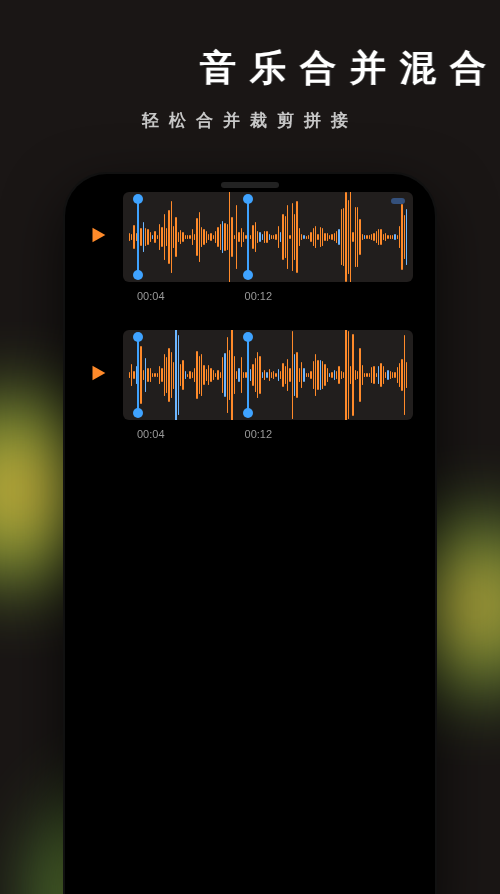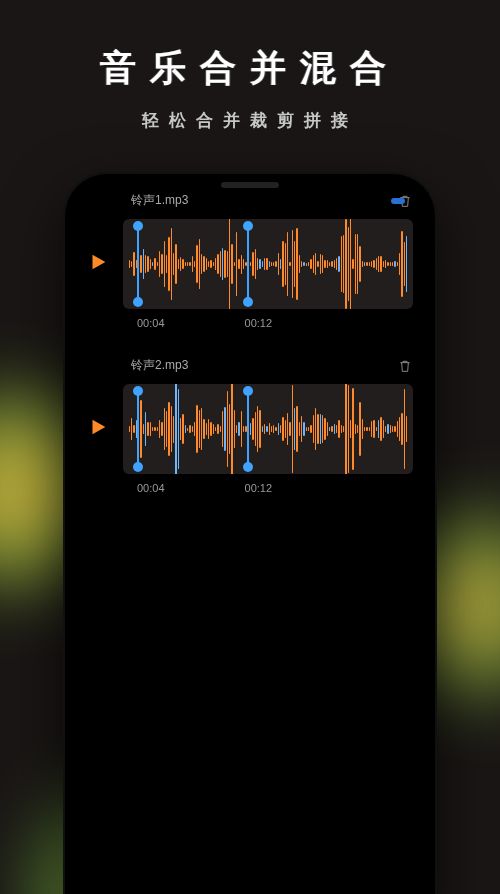--- a/index.html
+++ b/index.html
@@ -9,21 +9,21 @@
   font-family: -apple-system, "PingFang SC", sans-serif;
   position: relative;
   overflow: hidden;
 }
 .blob { position: absolute; border-radius: 50%; filter: blur(40px); opacity: .85; }
 .blob1 { width: 180px; height: 180px; left: -70px; top: 400px; background: radial-gradient(circle, #ff7a2f, #b0ff4f 60%, transparent 75%); }
 .blob2 { width: 170px; height: 170px; right: -60px; top: 520px; background: radial-gradient(circle, #ff6a2a, #91e84e 55%, transparent 75%); }
 .blob3 { width: 220px; height: 220px; left: 40px; bottom: -110px; background: radial-gradient(circle, #ffb34a, #7ee050 55%, transparent 75%); }
 
 .hero-title {
-  text-align: center; margin-top: 44px;
+  text-align: right; margin-top: 44px;
   font-size: 36px; font-weight: 900; color: #fff; letter-spacing: 14px;
   text-shadow: 1px 0 #555, -1px 0 #555; position: relative; z-index: 5;
 }
 .hero-sub {
   text-align: center; margin-top: 16px;
   font-size: 17px; color: #c7c7c7; letter-spacing: 10px; font-weight: 600;
   position: relative; z-index: 5;
 }
 
 .phone {
@@ -86,28 +86,20 @@
 <h1 class="hero-title">音乐合并混合</h1>
 <p class="hero-sub">轻松合并裁剪拼接</p>
 
 <div class="phone">
   <div class="status-dot"></div>
 
 
   <div class="tracks">
 
     <div class="track">
-      <div class="track-head">
-        <span class="track-name">铃声1.mp3</span>
-        <div class="trash">
-          <svg viewBox="0 0 24 24" width="16" height="16">
-              <path d="M5 7h14M9 7V5h6v2M7 7l1 13h8l1-13"></path>
-            </svg>
-        </div>
-      </div>
       <div class="track-body">
         <div class="play-btn">
           <svg viewBox="0 0 24 24" width="22" height="22">
               <path d="M6 4l14 8-14 8z"></path>
             </svg>
         </div>
         <div class="wave-box">
           <div class="wave" id="w1">
               <span style="height: 8.18189px;"></span>
               <span style="height: 6.32579px;"></span>
@@ -234,28 +226,20 @@
           <div class="handle h2"></div>
         </div>
       </div>
       <div class="times">
         <span>00:04</span>
         <span>00:12</span>
       </div>
     </div>
 
     <div class="track">
-      <div class="track-head">
-        <span class="track-name">铃声2.mp3</span>
-        <div class="trash">
-          <svg viewBox="0 0 24 24" width="16" height="16">
-              <path d="M5 7h14M9 7V5h6v2M7 7l1 13h8l1-13"></path>
-            </svg>
-        </div>
-      </div>
       <div class="track-body">
         <div class="play-btn">
           <svg viewBox="0 0 24 24" width="22" height="22">
               <path d="M6 4l14 8-14 8z"></path>
             </svg>
         </div>
         <div class="wave-box">
           <div class="wave" id="w2">
               <span style="height: 6.15328px;"></span>
               <span style="height: 21.3887px;"></span>

